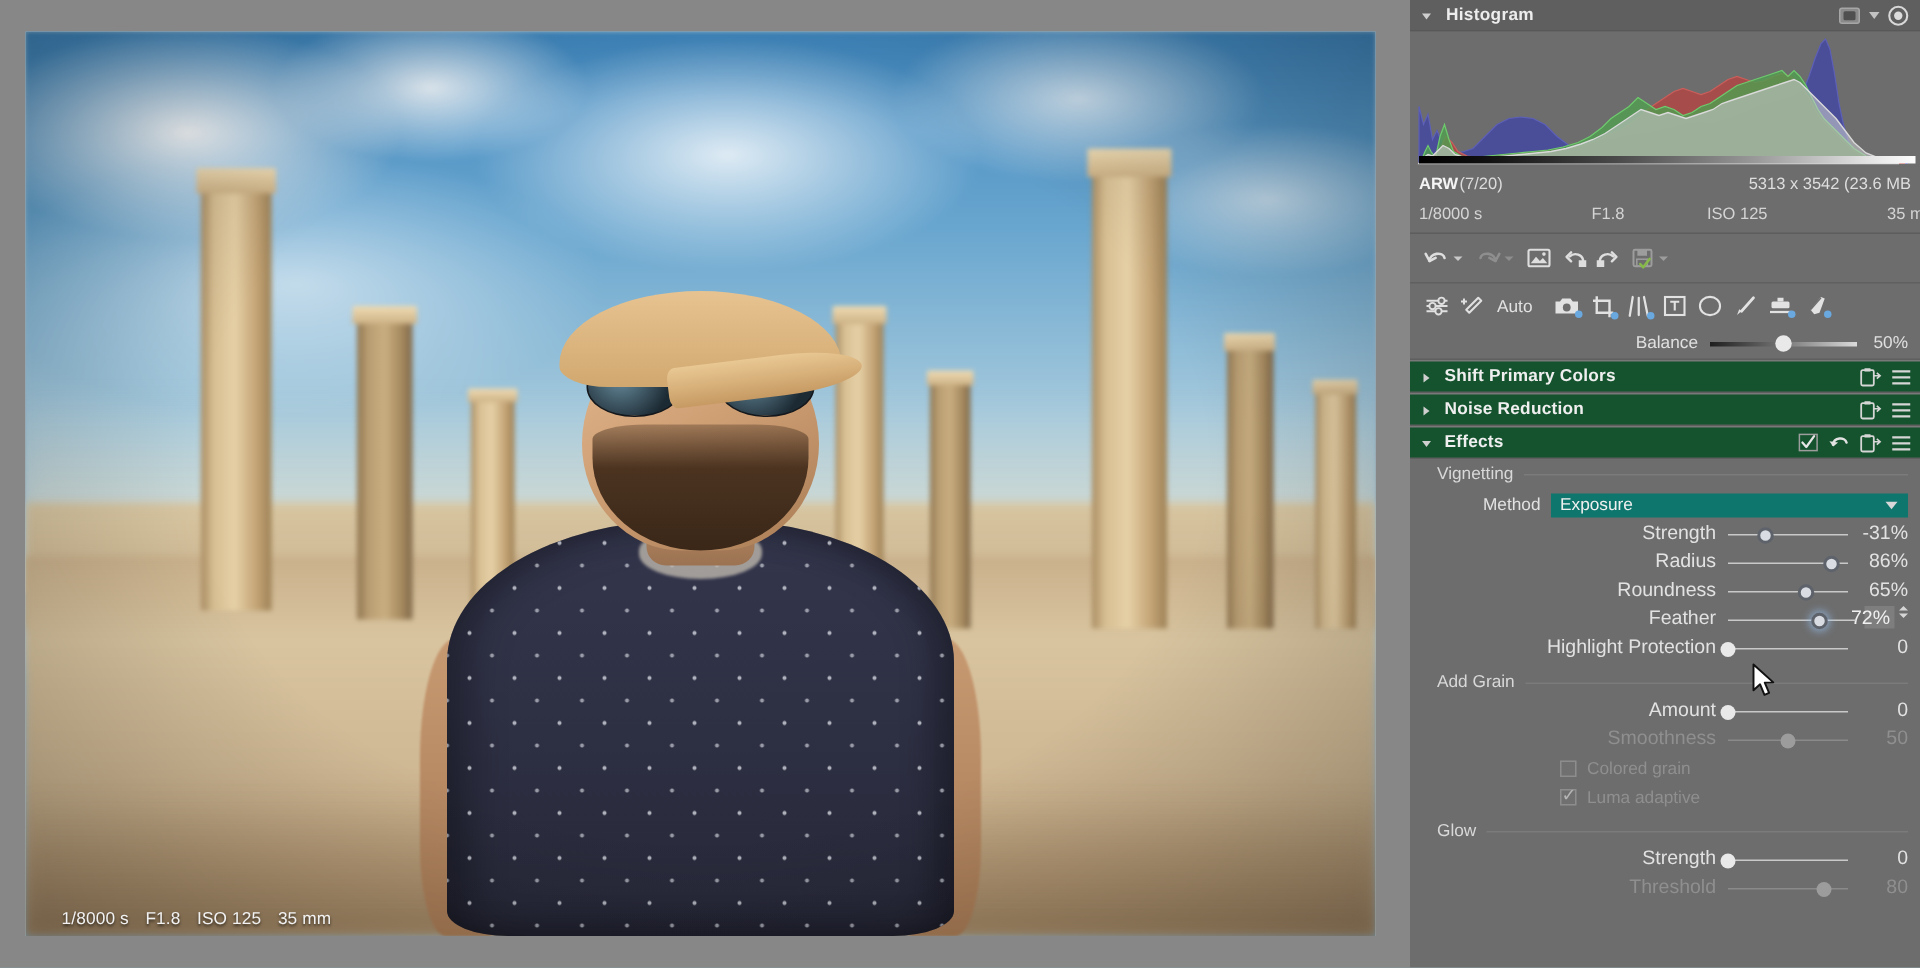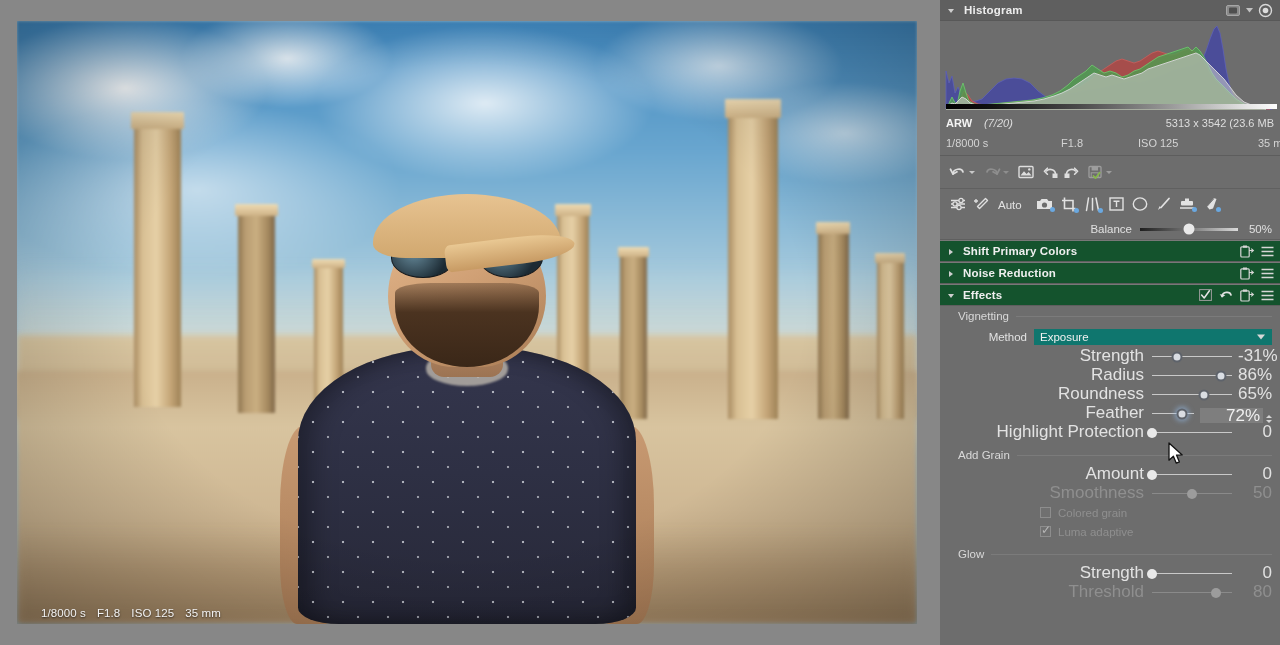--- a/index.html
+++ b/index.html
@@ -188,21 +188,21 @@
     position: absolute; left: 6px; right: 3px; bottom: 2px; height: 5px;
     background: linear-gradient(to right, #000 0%, #111 14%, #4a4a4a 40%, #9a9a9a 68%, #e8e8e8 92%, #fdfdfd 100%);
   }
 
   .meta-row {
     display: flex; align-items: center; height: 21px; padding: 0 6px;
     font-size: 11px; color: #dedede; white-space: nowrap; overflow: hidden;
   }
   .meta-row.r1 { padding-top: 2px; text-align: center; }
   .meta-fname { font-weight: bold; color: #f4f4f4; }
-  .meta-count { margin-left: 12px; color: #dcdcdc; font-style: italic; }
+  .meta-count { margin-left: 1px; color: #dcdcdc; }
   .meta-dim { margin-left: auto; }
   .meta-row.r2 { color: #d4d4d4; }
   .meta-row.r2 .m2 { position: absolute; }
   #metabar { position: relative; border-bottom: 1px solid #5d5d5d; padding-bottom: 2px;}
 
   
   #toolbar1 {
     height: 33px; display: flex; align-items: center; gap: 0px; padding: 0 10px;
     border-bottom: 1px solid #606060;
   }
@@ -247,39 +247,39 @@
 
   
   .grp {
     display: flex; align-items: center; gap: 7px; height: 20px;
     padding: 0 8px 0 18px; color: #d8d8d8; font-size: 11.5px;
   }
   .grp .rule { flex: 1; height: 1px; background: #7b7b7b; }
 
   
   .ctrl {
-    display: flex; align-items: flex-end; height: 19px; padding: 0 8px 0 0;
-    font-size: 17px;
+    display: flex; align-items: flex-start; height: 19px; padding: 0 8px 0 0;
+    font-size: 13px;
   }
   .ctrl .lab { width: 212px; text-align: right; padding-right: 8px; color: #e2e2e2; white-space: nowrap; }
   .ctrl .track-wrap { position: relative; flex: 1; height: 19px; display: flex; align-items: center; }
   .ctrl .track { width: 100%; height: 1.5px; background: #c9c9c9; }
   .ctrl .knob {
     position: absolute; top: 50%; width: 11px; height: 11px; border-radius: 50%;
     transform: translate(-50%, -50%);
     background: #d9dde3; border: 2.6px solid #5e636b;
   }
   .ctrl .knob.solid { background: #e9e9e9; border: none; width: 10px; height: 10px; }
   .ctrl .knob.hl { box-shadow: 0 0 5px 2px rgba(150,190,235,.55); }
   .ctrl .val { width: 40px; text-align: right; color: #e2e2e2; padding-left: 6px; }
   .ctrl.dim .lab, .ctrl.dim .val { color: #8f8f8f; }
   .ctrl.dim .track { background: #8a8a8a; }
   .ctrl.dim .knob.solid { background: #9c9c9c; }
   .val-box {
-    width: 63px; height: 15px; background: #7e7e7e; display: flex; align-items: center;
+    width: 20px; height: 15px; background: #7e7e7e; display: flex; align-items: center;
     justify-content: flex-end; padding-right: 3px; color: #f0f0f0; margin-left: 6px;
   }
   .spin { display: flex; flex-direction: column; gap: 2px; margin-left: 3px; }
   .spin i { width: 0; height: 0; border-left: 3.2px solid transparent; border-right: 3.2px solid transparent; }
   .spin i.up { border-bottom: 3.6px solid #d6d6d6; }
   .spin i.dn { border-top: 3.6px solid #d6d6d6; }
 
   
   .chk-row { display: flex; align-items: center; height: 19px; padding-left: 100px; font-size: 11.5px; }
   .chk-row .box {

